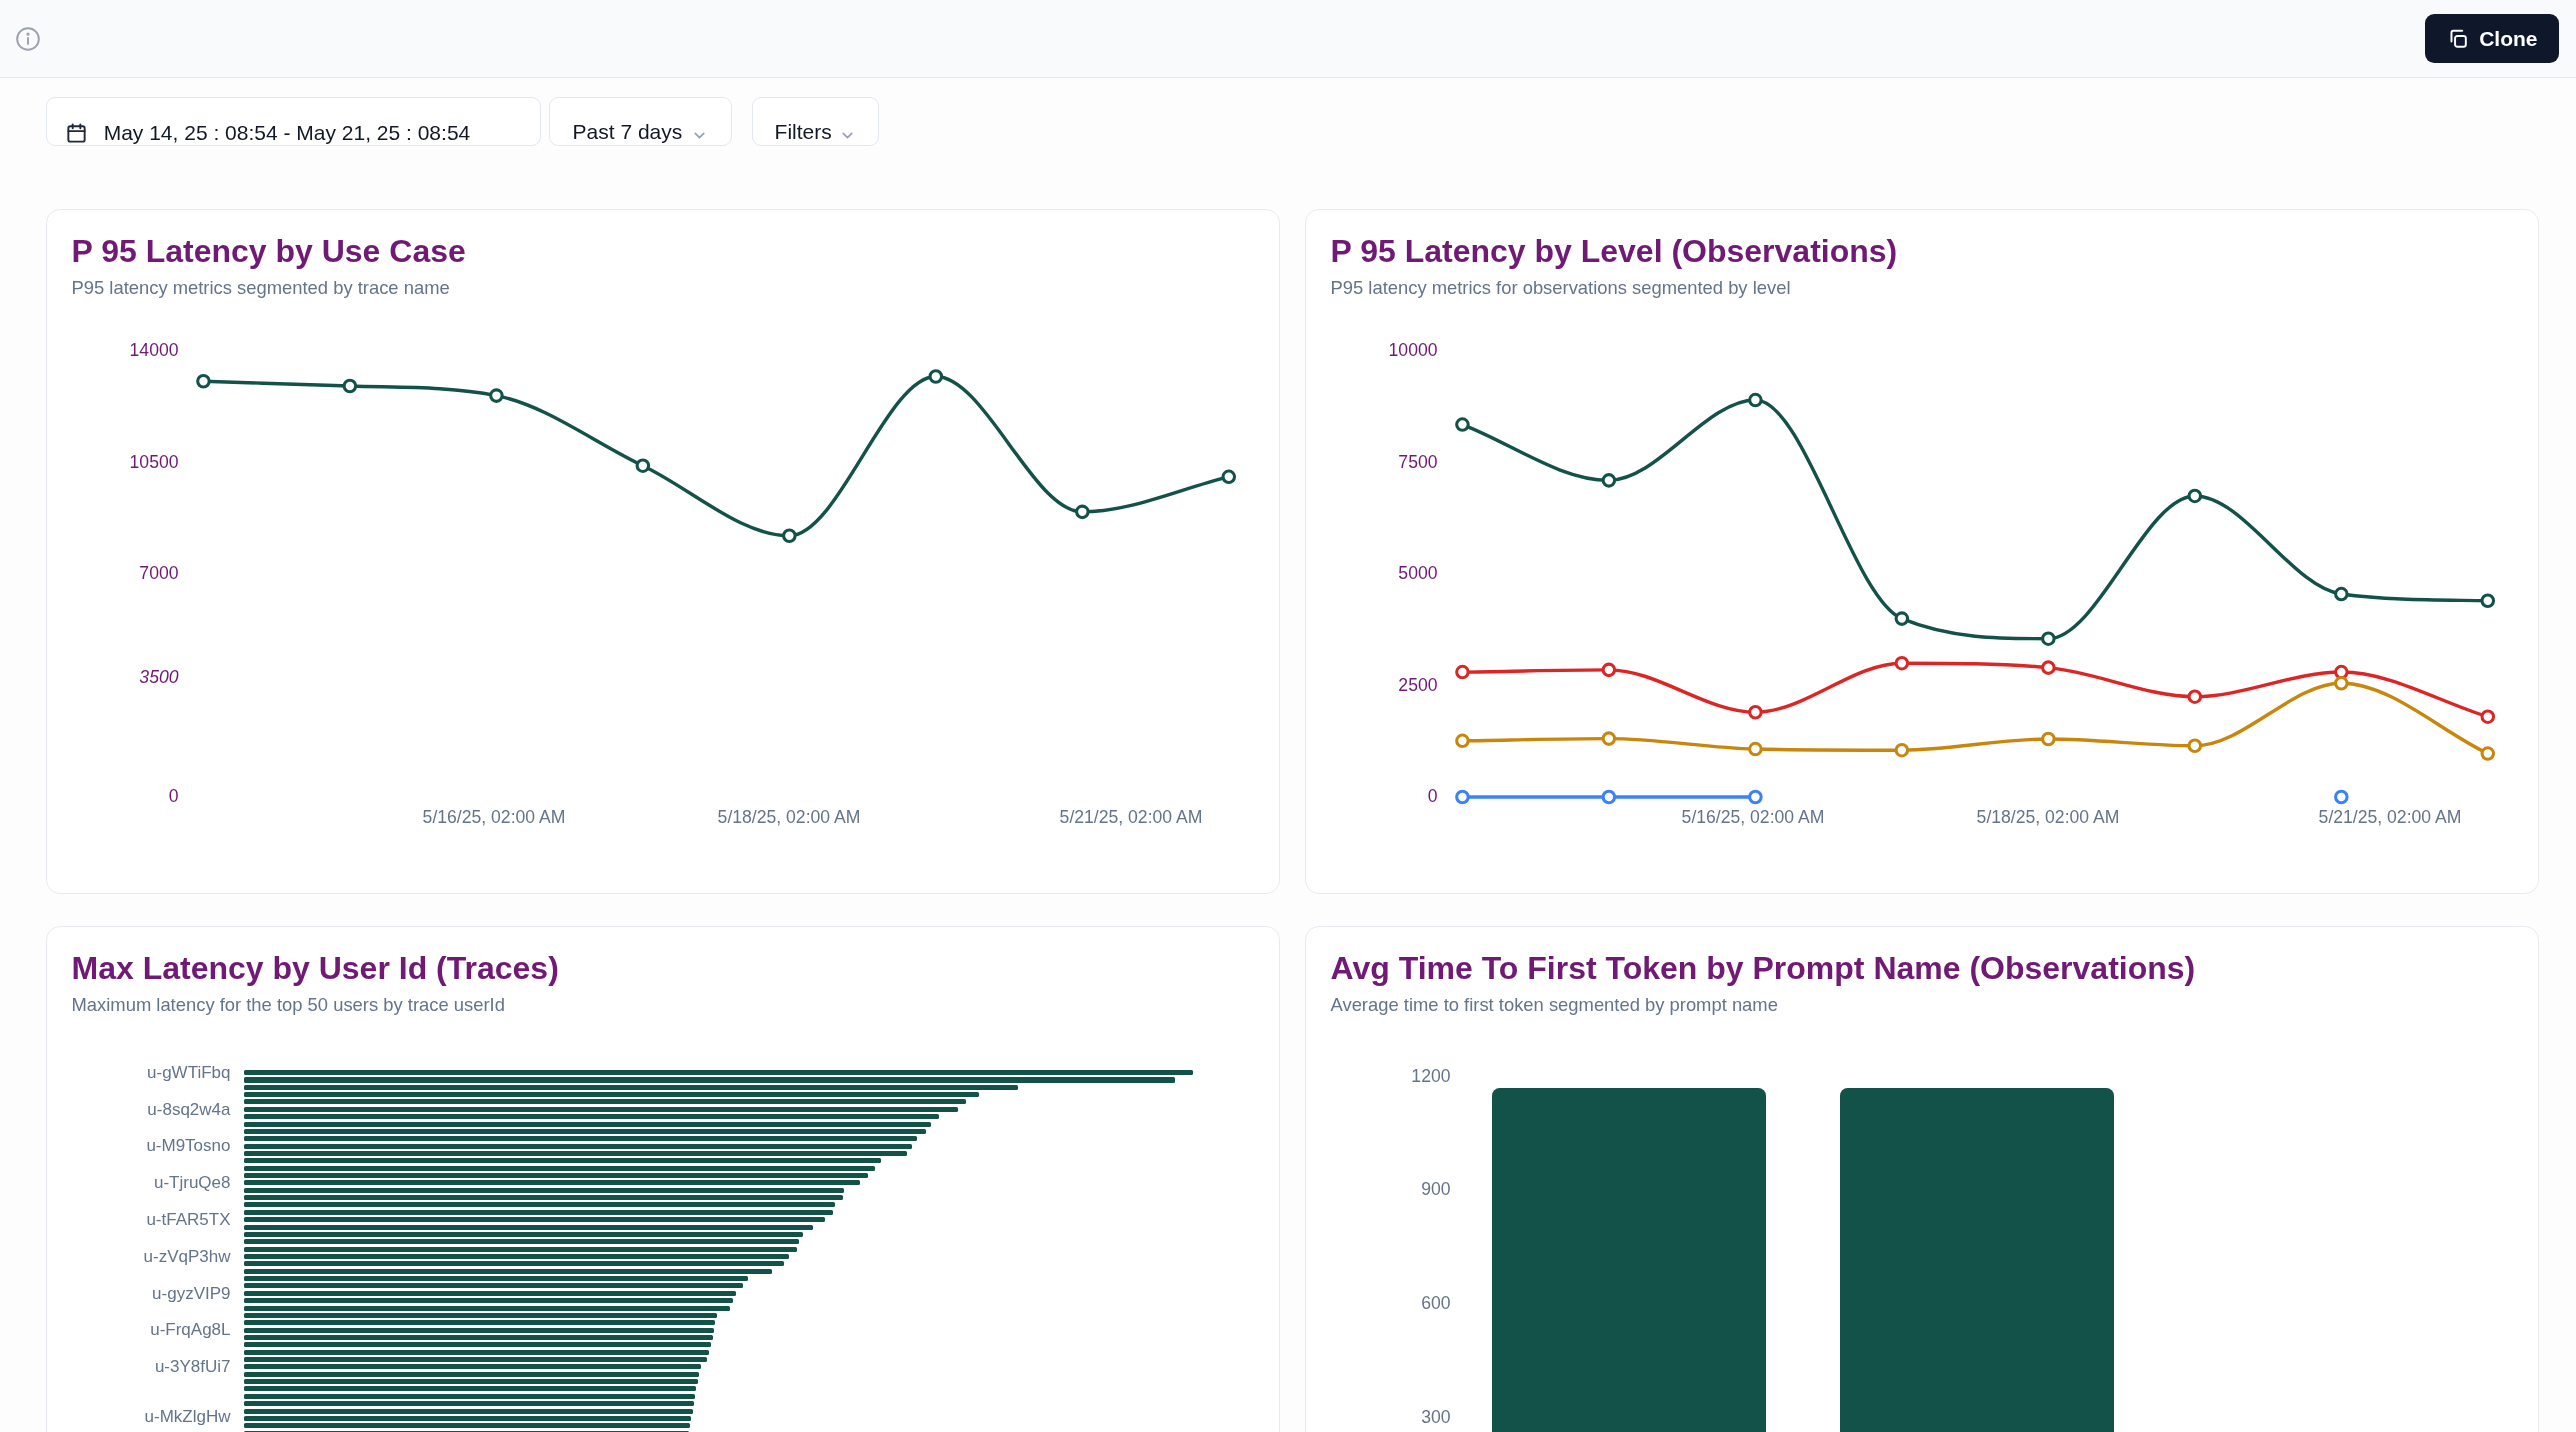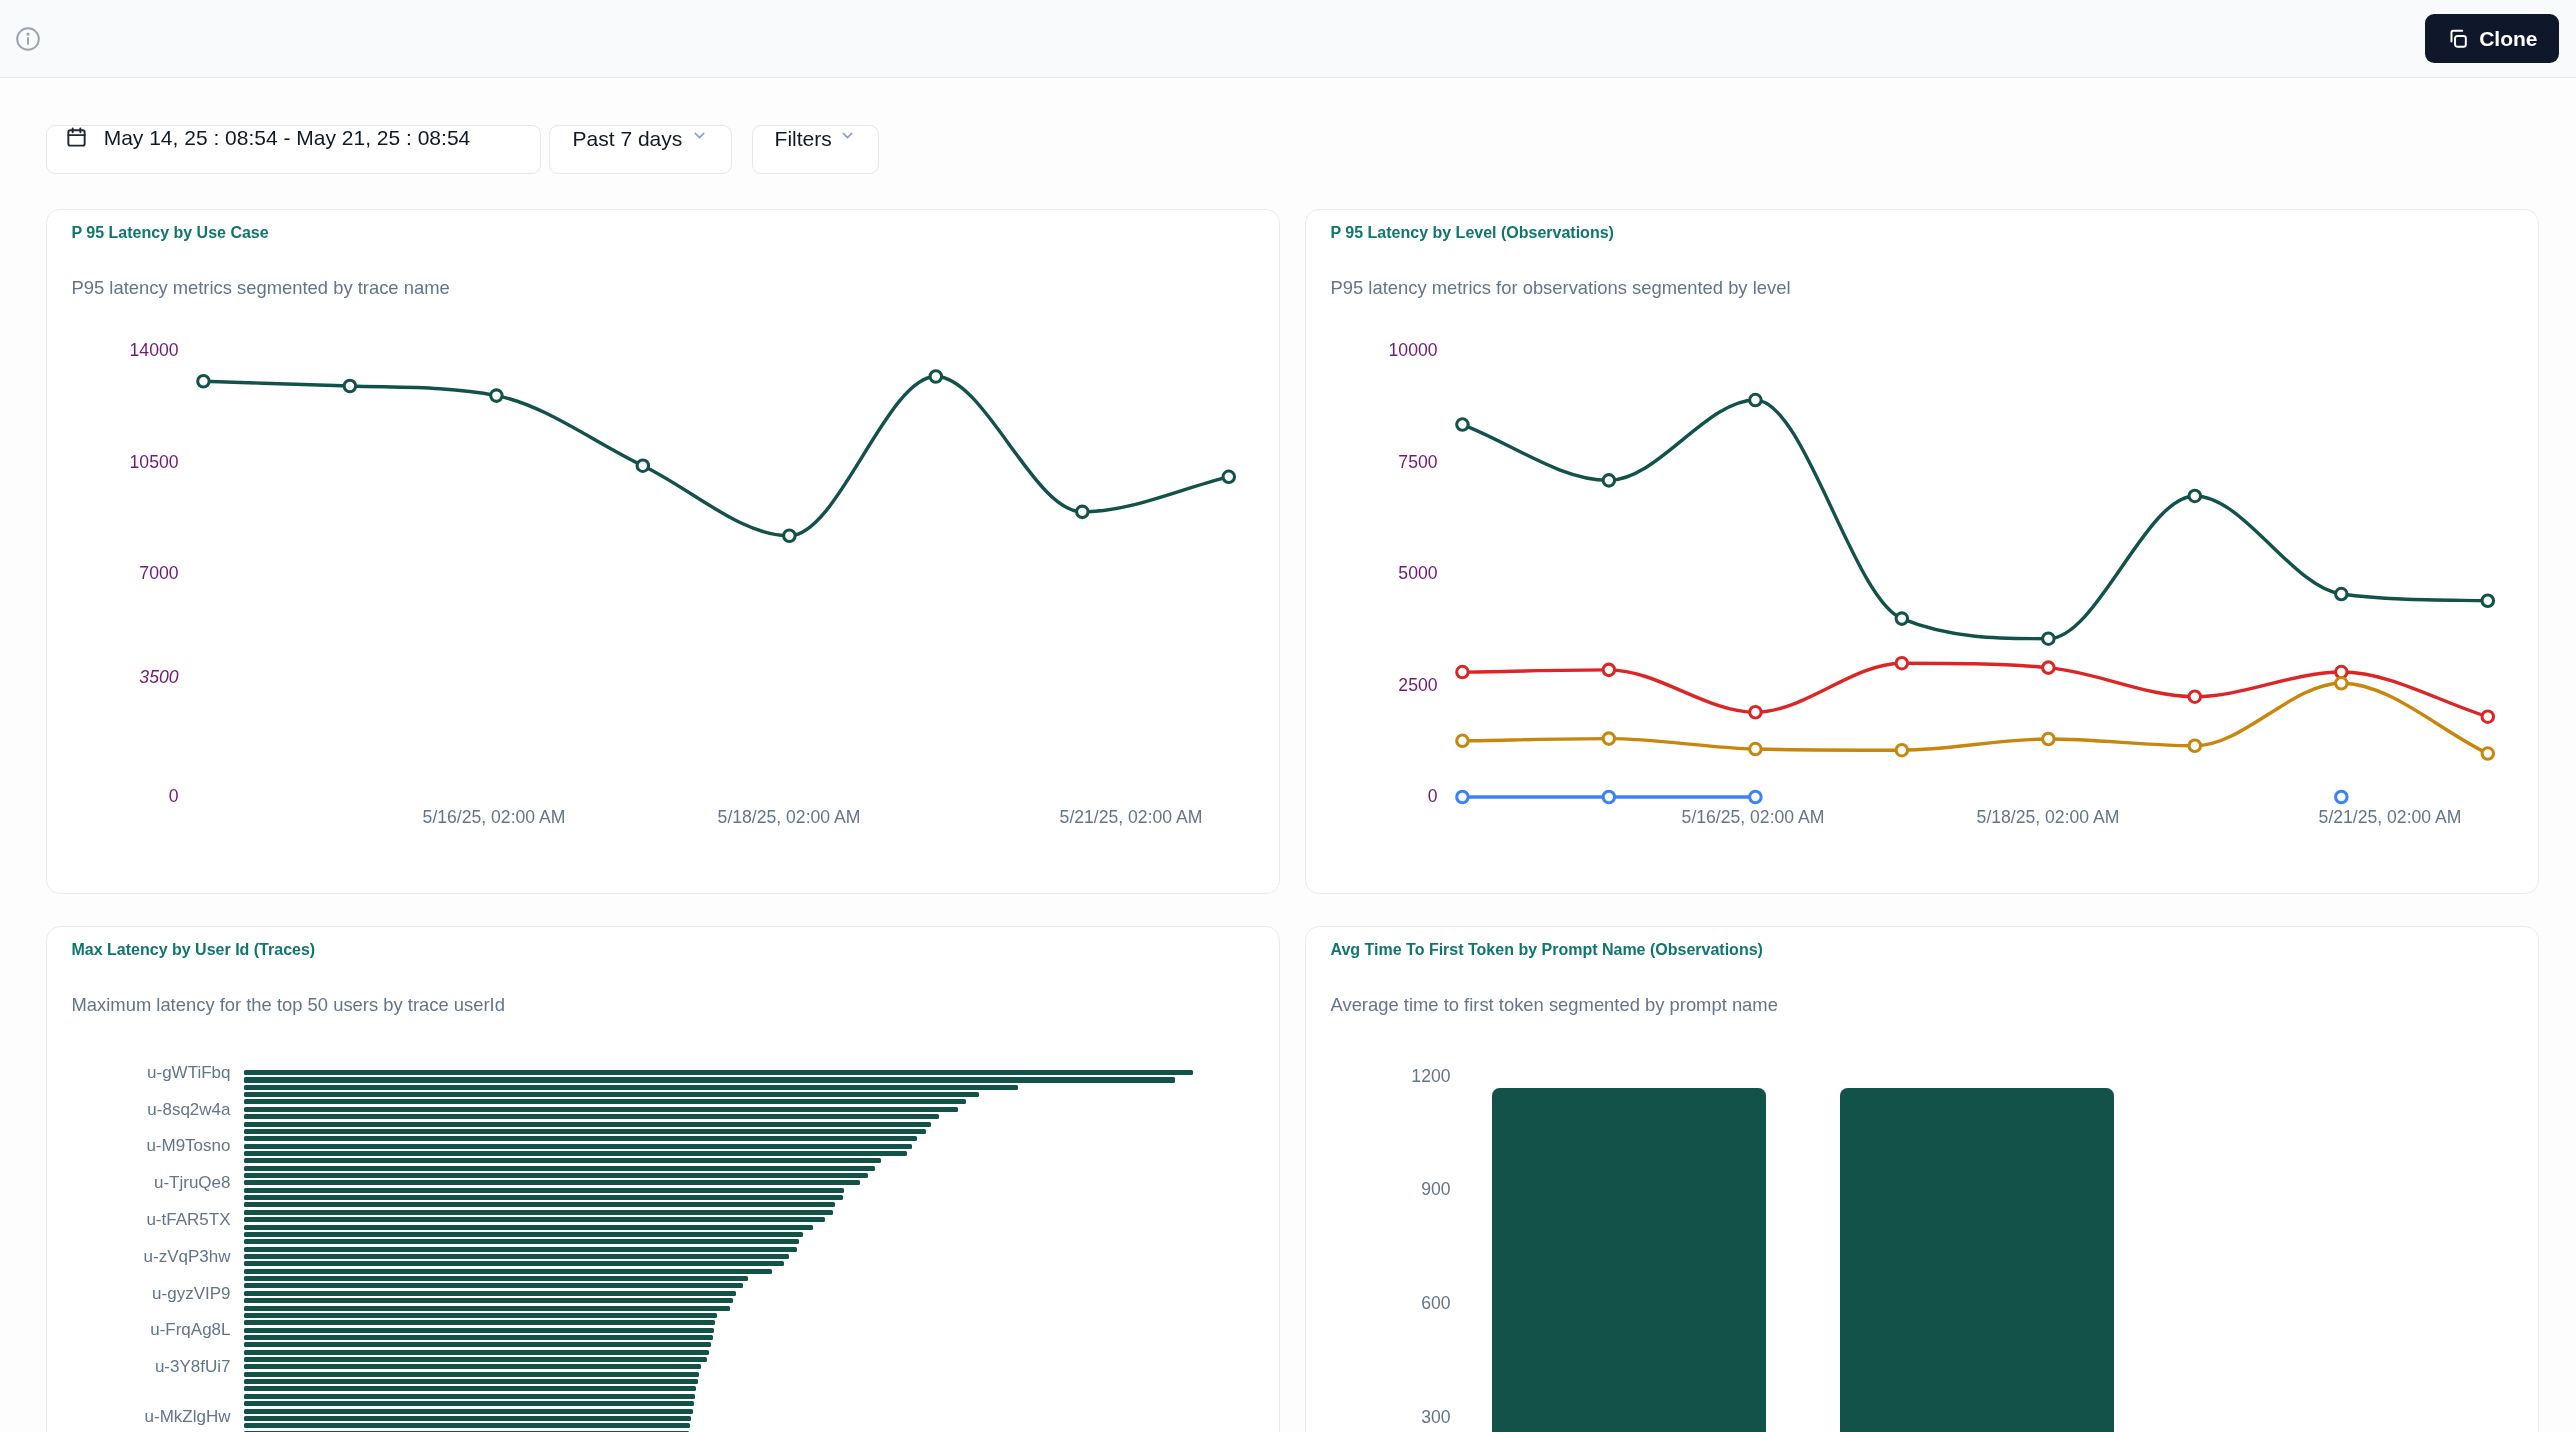--- a/index.html
+++ b/index.html
@@ -20,40 +20,40 @@
   .info-icon{width:26px;height:26px;margin-left:15.3px;color:#9ca3af;flex:0 0 auto}
   .clone-btn{
     position:absolute;right:17px;top:14px;height:49px;
     display:flex;align-items:center;gap:10.7px;padding:0 21.5px;
     background:#0f172a;color:#fff;border:none;border-radius:9.2px;
     font-size:21px;font-weight:700;font-family:inherit;cursor:pointer;
   }
   .clone-btn svg{width:21.5px;height:21.5px}
   
   .tbtn{
-    position:absolute;top:125px;height:49px;box-sizing:border-box;
-    display:flex;align-items:flex-start;background:#fff;
+    position:absolute;top:97px;height:49px;box-sizing:border-box;
+    display:flex;align-items:flex-end;background:#fff;
     border:1.5px solid #e2e8f0;border-radius:9.2px;
     font-size:21px;color:#111827;font-family:inherit;cursor:pointer;
   }
   .date-btn{left:46px;width:495px;padding:0 18.4px;gap:15.3px}
   .preset-btn{left:549px;width:183px;justify-content:center;gap:9.2px}
   .filters-btn{left:752px;width:127px;justify-content:center;gap:7.7px}
   .tbtn svg.cal{width:23px;height:23px;color:#1f2937;flex:0 0 auto}
   .tbtn svg.chev{width:17px;height:17px;color:#94a3b8;flex:0 0 auto}
   
   .card{
     position:absolute;background:#fff;border:1.5px solid #e7ebf0;border-radius:14px;
     box-sizing:border-box;overflow:hidden;
   }
   #card0{left:46px;top:209px;width:1234px;height:685px}
   #card1{left:1305px;top:209px;width:1234px;height:685px}
   #card2{left:46px;top:926px;width:1234px;height:659px}
   #card3{left:1305px;top:926px;width:1234px;height:659px}
-  .card-title{position:absolute;left:24.5px;top:14px;font-size:16px;font-weight:700;color:#0f766e}
+  .card-title{position:absolute;left:24.5px;top:23px;font-size:32px;font-weight:700;color:#701a75}
   .card-subtitle{position:absolute;left:24.5px;top:67px;font-size:18.4px;font-weight:400;color:#64748b}
   
   .ytick-col{position:absolute;left:24.5px;top:141px;width:107px;height:446px}
   .ytick{position:absolute;right:0;width:107px;text-align:right;font-size:17.6px;color:#701a75;line-height:21.5px;white-space:nowrap}
   .plot-svg{position:absolute;left:150px;top:141px;overflow:visible}
   .xtick-row{position:absolute;left:150px;top:596px;width:1052px;height:24.5px}
   .xtick{position:absolute;transform:translateX(-50%);font-size:17.6px;color:#64748b;white-space:nowrap;line-height:23px}
   
   .hbar-wrap{position:absolute;left:24.5px;top:143px;width:1185px;height:537px}
   .hbar-label{position:absolute;left:0;width:159px;text-align:right;font-size:17px;color:#64748b;line-height:20px;white-space:nowrap}

